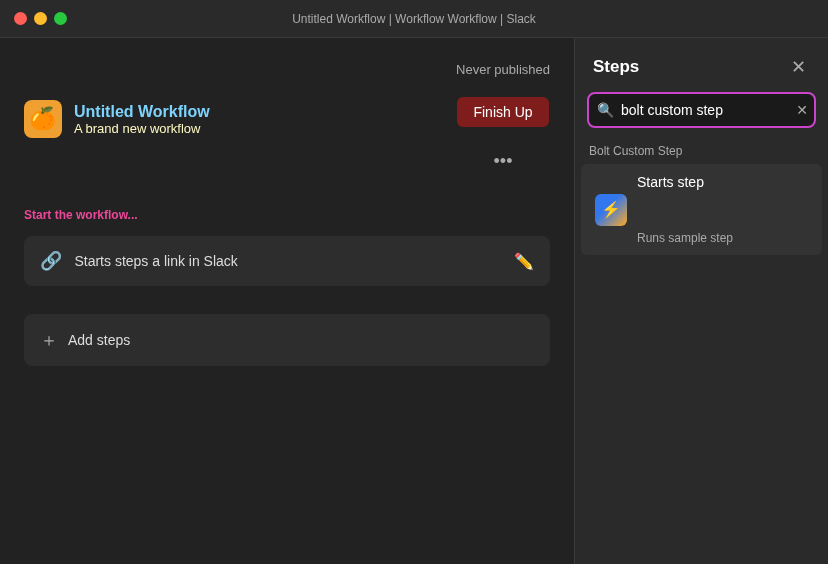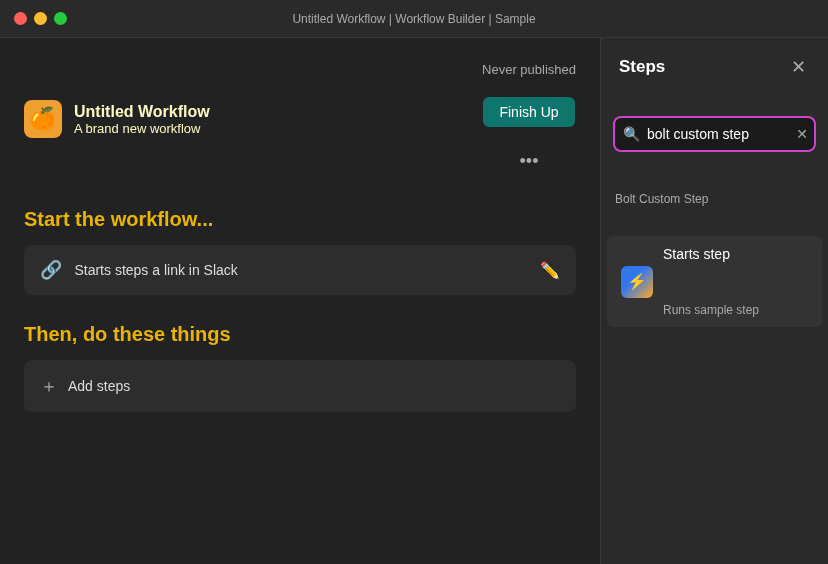--- a/index.html
+++ b/index.html
@@ -74,61 +74,61 @@
       height: 38px;
       background: #f0a030;
       border-radius: 8px;
       display: flex;
       align-items: center;
       justify-content: center;
       font-size: 22px;
       flex-shrink: 0;
     }
     .workflow-text h2 {
-      color: #fef9c3;
+      color: #7dd3fc;
       font-size: 16px;
       font-weight: 600;
     }
     .workflow-text p {
       color: #fef9c3;
       font-size: 13px;
     }
     .workflow-actions {
       display: flex;
       align-items: center;
       gap: 20px;
       flex-direction: column;
     }
     .never-published {
       color: #aaaaaa;
       font-size: 13px;
     }
     .finish-up-btn {
-      background: #0f766e;
+      background: #7f1d1d;
       color: #ffffff;
       border: none;
       border-radius: 6px;
       padding: 7px 16px;
       font-size: 14px;
       font-weight: 500;
       cursor: pointer;
     }
     .more-btn {
       background: transparent;
       border: none;
       color: #aaaaaa;
       font-size: 18px;
       cursor: pointer;
       padding: 4px 6px;
     }
 
     
     .section-label {
-      color: #eab308;
-      font-size: 20px;
+      color: #ec4899;
+      font-size: 12px;
       font-weight: 600;
       margin-bottom: 14px;
     }
 
     .trigger-card {
       background: #2d2d2d;
       border-radius: 8px;
       padding: 14px 16px;
       display: flex;
       align-items: center;
@@ -171,26 +171,25 @@
       color: #aaaaaa;
       font-size: 18px;
     }
     .add-steps-text {
       color: #dddddd;
       font-size: 14px;
     }
 
     
     .right-panel {
-      width: 228px;
+      width: 254px;
       background: #2a2a2a;
       border-left: 1px solid #3a3a3a;
       display: flex;
       flex-direction: column;
-      gap: 24px;
     }
     .steps-header {
       display: flex;
       align-items: center;
       justify-content: space-between;
       padding: 16px 18px 12px;
     }
     .steps-title {
       color: #ffffff;
       font-size: 17px;
@@ -293,21 +292,21 @@
   </style>
 </head>
 <body>
 
 <div class="titlebar">
   <div class="traffic-lights">
     <div class="traffic-light tl-close"></div>
     <div class="traffic-light tl-minimize"></div>
     <div class="traffic-light tl-maximize"></div>
   </div>
-  <span class="titlebar-text">Untitled Workflow | Workflow Builder |           Sample</span>
+  <span class="titlebar-text">Untitled Workflow | Workflow Workflow |           Slack</span>
 </div>
 
 <div class="main-container">
 
   <div class="left-panel">
 
     <div class="workflow-header">
       <div class="workflow-info">
         <div class="workflow-icon">
           <span>🍊</span>
@@ -329,21 +328,20 @@
       <div class="trigger-card">
         <div class="trigger-left">
           <span class="trigger-icon">🔗</span>
           <span class="trigger-text">Starts steps a link in Slack</span>
         </div>
         <span class="edit-icon">✏️</span>
       </div>
     </div>
 
     <div class="then-section">
-      <div class="section-label">Then, do these things</div>
       <div class="add-steps-card">
         <span class="add-steps-plus">＋</span>
         <span class="add-steps-text">Add steps</span>
       </div>
     </div>
 
   </div>
 
   <div class="right-panel">
     <div class="steps-header">

